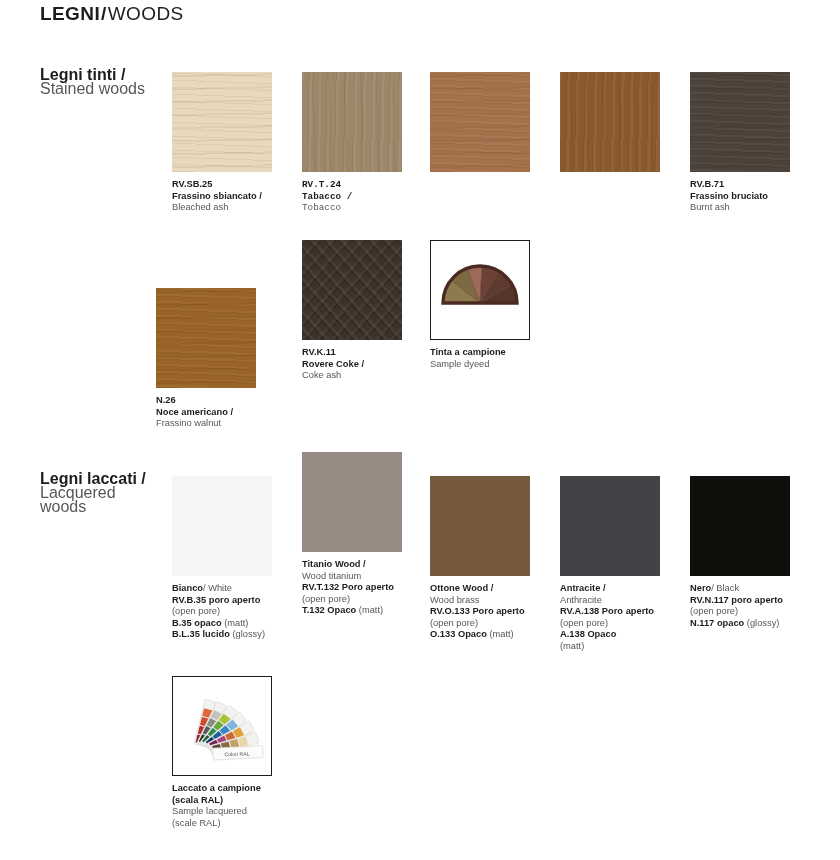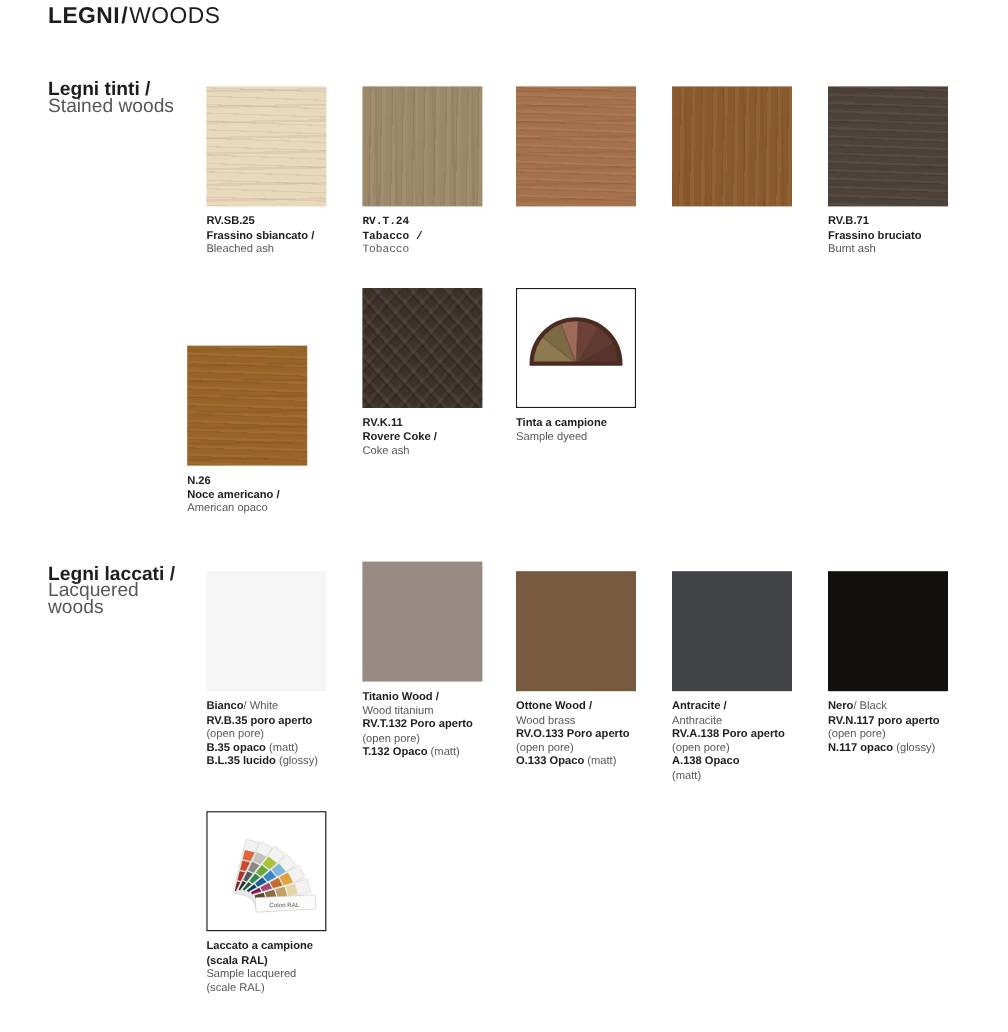--- a/index.html
+++ b/index.html
@@ -169,21 +169,21 @@
     <span class="ln b">Frassino bruciato</span>
     <span class="ln g">Burnt ash</span>
   </div>
 </div>
 
 <div class="swatch" style="left:156px; top:240px;margin-top:48px;">
   <span class="chip grain-h" style="background-color:#9a6427;"></span>
   <div class="caption">
     <span class="ln b">N.26</span>
     <span class="ln b">Noce americano /</span>
-    <span class="ln g">American opaco</span>
+    <span class="ln g">Frassino walnut</span>
   </div>
 </div>
 
 <div class="swatch" style="left:302px; top:240px;">
   <span class="chip grain-d" style="background-color:#3d3229;"></span>
   <div class="caption">
     <span class="ln b">RV.K.11</span>
     <span class="ln b">Rovere Coke /</span>
     <span class="ln g">Coke ash</span>
   </div>
@@ -227,21 +227,21 @@
   <span class="chip chip-flat" style="background-color:#f5f5f5;"></span>
   <div class="caption">
     <span class="ln"><span class="b">Bianco</span><span class="g">/ White</span></span>
     <span class="ln b">RV.B.35 poro aperto</span>
     <span class="ln g">(open pore)</span>
     <span class="ln"><span class="b">B.35 opaco</span><span class="g"> (matt)</span></span>
     <span class="ln"><span class="b">B.L.35 lucido</span><span class="g"> (glossy)</span></span>
   </div>
 </div>
 
-<div class="swatch" style="left:302px; top:468px;">
+<div class="swatch" style="left:302px; top:452px;">
   <span class="chip chip-flat" style="background-color:#988b83;"></span>
   <div class="caption">
     <span class="ln b">Titanio Wood /</span>
     <span class="ln g">Wood titanium</span>
     <span class="ln b">RV.T.132 Poro aperto</span>
     <span class="ln g">(open pore)</span>
     <span class="ln"><span class="b">T.132 Opaco</span><span class="g"> (matt)</span></span>
   </div>
 </div>
 

